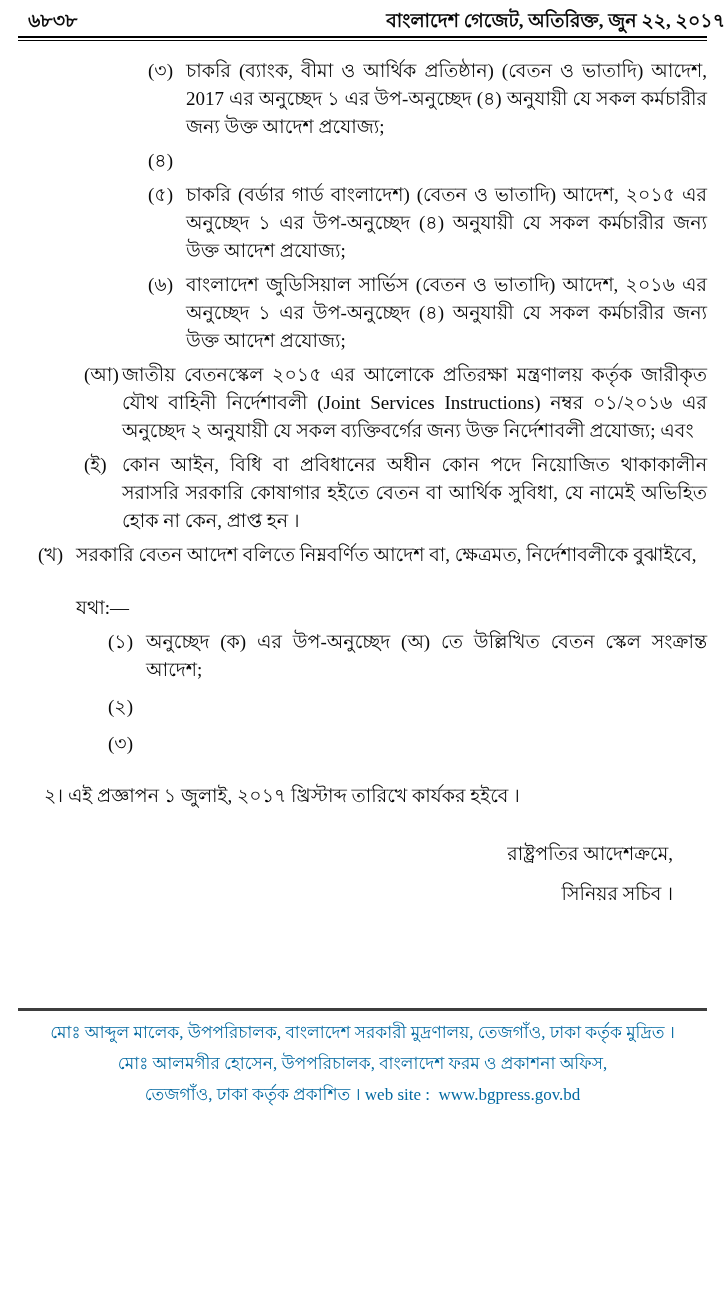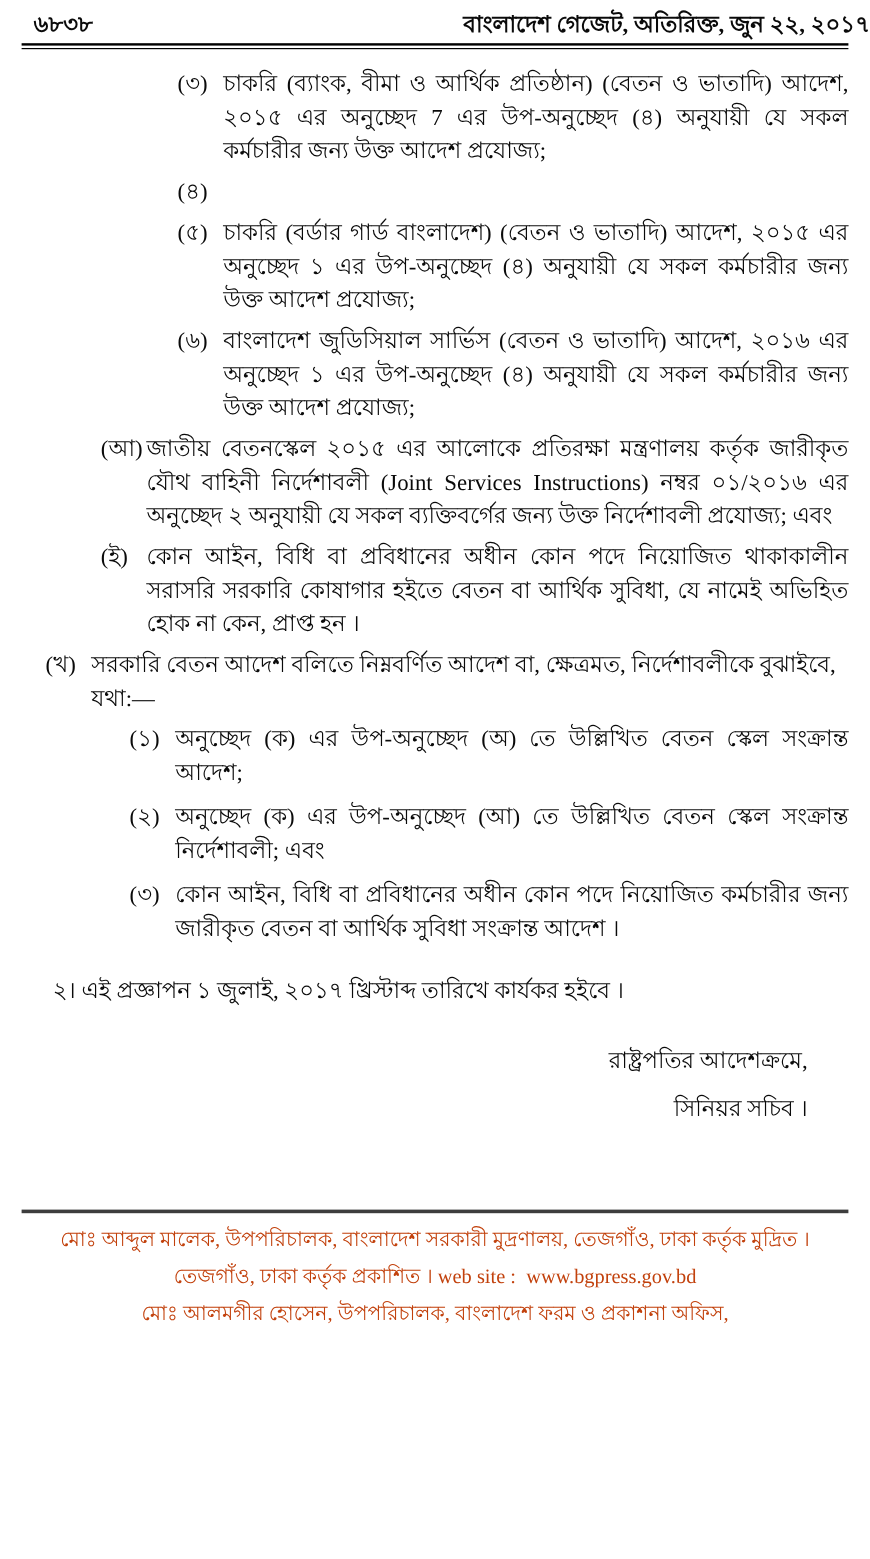--- a/index.html
+++ b/index.html
@@ -19,46 +19,46 @@
   .double-rule{margin:3px 18px 0 18px;height:2px;border-top:2px solid #000;border-bottom:1px solid #000;}
   
   .content{padding-top:16px;font-size:19px;line-height:28px;}
   .item{display:flex;margin-bottom:6px;padding-right:18px;}
   .item .lbl{flex:0 0 38px;}
   .item .txt{flex:1;text-align:justify;}
   .lvl-num{padding-left:148px;}
   .lvl-letter{padding-left:84px;}
   .lvl-kha{padding-left:38px;}
   .lvl-sub{padding-left:108px;margin-bottom:9px;}
-  .block{display:block;}
+  .block{display:block;margin-top:25px;}
   .para2{margin:24px 18px 0 44px;}
   
   .signature{margin:30px 52px 0 auto;width:250px;text-align:right;}
   .sig-order{margin-bottom:12px;}
   .sig-name{font-weight:bold;}
   
-  .footer{position:absolute;left:0;right:0;top:1008px;text-align:center;font-size:17px;line-height:31px;color:#c2410c;}
+  .footer{position:absolute;left:0;right:0;top:1008px;text-align:center;font-size:17px;line-height:31px;color:#0369a1;}
   .footer-rule{margin:0 18px 6px 18px;border-top:3px solid #3d3d3d;}
 </style>
 </head>
 <body>
 
 <div class="page">
 
   <div class="header">
     <span class="page-num">৬৮৩৮</span>
     <span class="header-title">বাংলাদেশ গেজেট, অতিরিক্ত, জুন ২২, ২০১৭</span>
   </div>
   <div class="double-rule"></div>
 
   <div class="content">
 
     <div class="item lvl-num">
       <span class="lbl">(৩)</span>
-      <span class="txt">চাকরি (ব্যাংক, বীমা ও আর্থিক প্রতিষ্ঠান) (বেতন ও ভাতাদি) আদেশ, ২০১৫ এর অনুচ্ছেদ 7 এর উপ-অনুচ্ছেদ (৪) অনুযায়ী যে সকল কর্মচারীর জন্য উক্ত আদেশ প্রযোজ্য;</span>
+      <span class="txt">চাকরি (ব্যাংক, বীমা ও আর্থিক প্রতিষ্ঠান) (বেতন ও ভাতাদি) আদেশ, 2017 এর অনুচ্ছেদ ১ এর উপ-অনুচ্ছেদ (৪) অনুযায়ী যে সকল কর্মচারীর জন্য উক্ত আদেশ প্রযোজ্য;</span>
     </div>
 
     <div class="item lvl-num">
       <span class="lbl">(৪)</span>
     </div>
 
     <div class="item lvl-num">
       <span class="lbl">(৫)</span>
       <span class="txt">চাকরি (বর্ডার গার্ড বাংলাদেশ) (বেতন ও ভাতাদি) আদেশ, ২০১৫ এর অনুচ্ছেদ ১ এর উপ-অনুচ্ছেদ (৪) অনুযায়ী যে সকল কর্মচারীর জন্য উক্ত আদেশ প্রযোজ্য;</span>
     </div>
@@ -83,37 +83,35 @@
       <span class="txt"><span>সরকারি বেতন আদেশ বলিতে নিম্নবর্ণিত আদেশ বা, ক্ষেত্রমত, নির্দেশাবলীকে বুঝাইবে,</span><span class="block">যথা:—</span></span>
     </div>
 
     <div class="item lvl-sub">
       <span class="lbl">(১)</span>
       <span class="txt">অনুচ্ছেদ (ক) এর উপ-অনুচ্ছেদ (অ) তে উল্লিখিত বেতন স্কেল সংক্রান্ত আদেশ;</span>
     </div>
 
     <div class="item lvl-sub">
       <span class="lbl">(২)</span>
-      <span class="txt">অনুচ্ছেদ (ক) এর উপ-অনুচ্ছেদ (আ) তে উল্লিখিত বেতন স্কেল সংক্রান্ত নির্দেশাবলী; এবং</span>
     </div>
 
     <div class="item lvl-sub">
       <span class="lbl">(৩)</span>
-      <span class="txt">কোন আইন, বিধি বা প্রবিধানের অধীন কোন পদে নিয়োজিত কর্মচারীর জন্য জারীকৃত বেতন বা আর্থিক সুবিধা সংক্রান্ত আদেশ ।</span>
     </div>
 
     <p class="para2">২। এই প্রজ্ঞাপন ১ জুলাই, ২০১৭ খ্রিস্টাব্দ তারিখে কার্যকর হইবে ।</p>
 
     <div class="signature">
       <div class="sig-order">রাষ্ট্রপতির আদেশক্রমে,</div>
       <div class="sig-title">সিনিয়র সচিব ।</div>
     </div>
 
   </div>
 
   <div class="footer">
     <div class="footer-rule"></div>
     <div>মোঃ আব্দুল মালেক, উপপরিচালক, বাংলাদেশ সরকারী মুদ্রণালয়, তেজগাঁও, ঢাকা কর্তৃক মুদ্রিত ।</div>
+    <div>মোঃ আলমগীর হোসেন, উপপরিচালক, বাংলাদেশ ফরম ও প্রকাশনা অফিস,</div>
     <div><span>তেজগাঁও, ঢাকা কর্তৃক প্রকাশিত । web site :</span>&nbsp; <span>www.bgpress.gov.bd</span></div>
-    <div>মোঃ আলমগীর হোসেন, উপপরিচালক, বাংলাদেশ ফরম ও প্রকাশনা অফিস,</div>
   </div>
 
 </div>
 
 </body></html>

